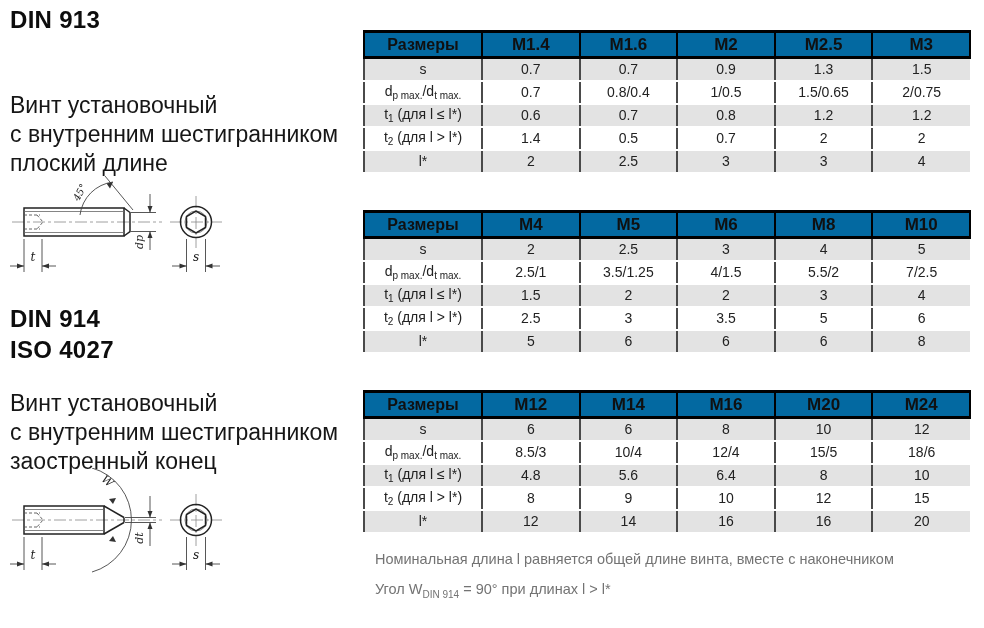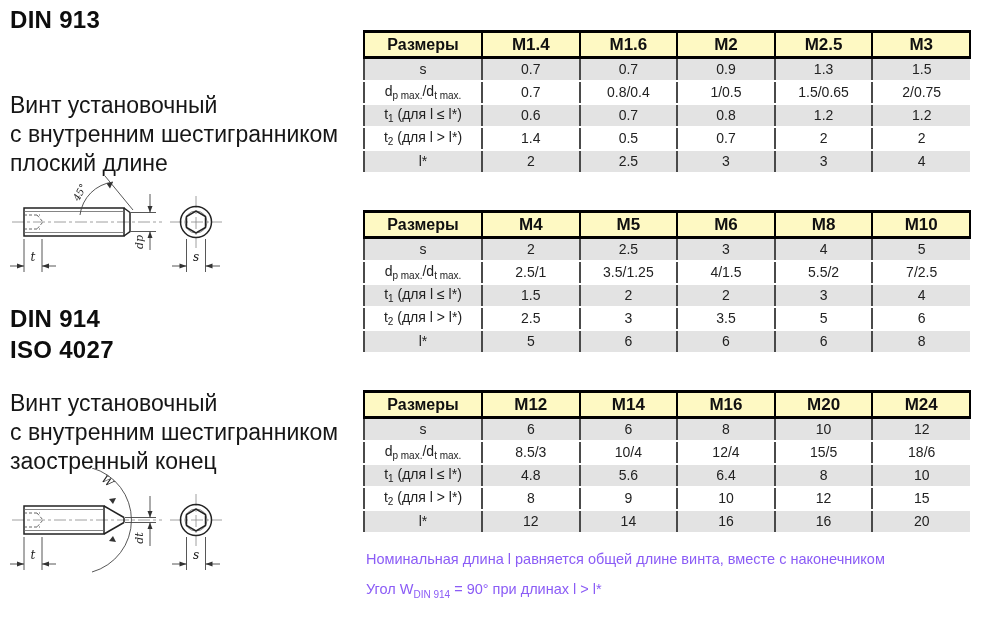--- a/index.html
+++ b/index.html
@@ -24,21 +24,21 @@
   .body-line { stroke:#222; stroke-width:1.5; fill:none; }
   .inner-line { stroke:#666; stroke-width:0.8; fill:none; }
   .dash { stroke:#555; stroke-width:0.9; fill:none; stroke-dasharray:3 2; }
   .cl { stroke:#888; stroke-width:0.8; fill:none; stroke-dasharray:12 3 3 3; }
   .arr { fill:#333; stroke:none; }
 
   
   .table-block { left:363px; width:608px; }
   table.dim-table { border-collapse:collapse; width:608px; table-layout:fixed; }
   table.dim-table th {
-    background:#fef9c3;
+    background:#0369a1;
     border-top:3px solid #000;
     border-bottom:3px solid #000;
     border-left:2px solid #000;
     height:26px;
     font-size:17px;
     font-weight:700;
     color:#101010;
     text-align:center;
   }
   table.dim-table th:first-child { font-size:16px; }
@@ -51,21 +51,21 @@
     border-left:2px solid #4a4a4a;
     border-bottom:2px solid #ffffff;
   }
   table.dim-table td:first-child { border-left:2px solid #4a4a4a; }
   table.dim-table tr:nth-child(odd) td { background:#e3e3e3; }
   table.dim-table tr:nth-child(even) td { background:#ffffff; }
   table.dim-table sub { font-size:10px;margin-top:10px; }
   td.row-label { font-size:14px; }
 
   
-  .note { left:366px; font-size:14.5px; color:#8b5cf6;text-align:right; }
+  .note { left:375px; font-size:14.5px; color:#737373;text-align:right; }
   .note sub { font-size:10px; }
   .angle-notes { line-height:24px; }
 </style>
 </head>
 <body>
 
 <div class="abs std-heading" style="top:4px;text-align:right;">
   <div>DIN 913</div>
 </div>
 

